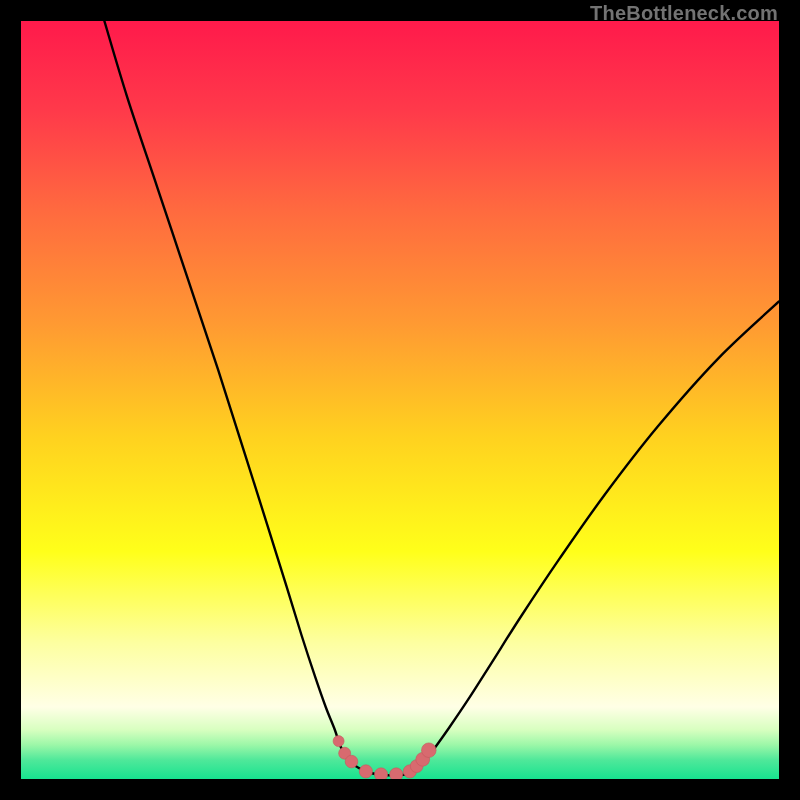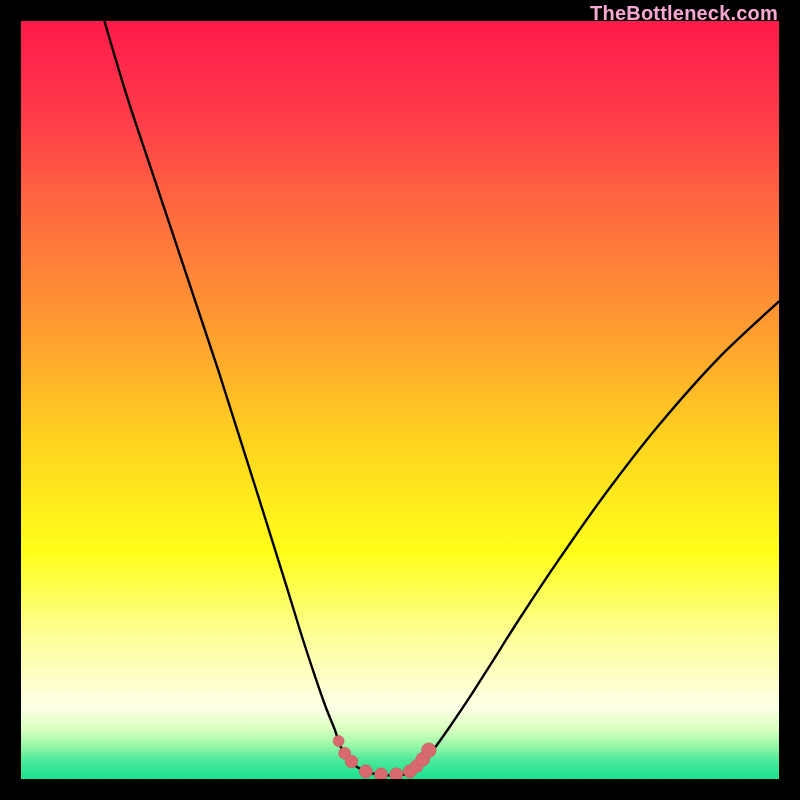--- a/index.html
+++ b/index.html
@@ -36,21 +36,21 @@
     position: absolute;
     left: 0;
     top: 0;
     width: 100%;
     height: 100%;
   }
   .watermark {
     position: absolute;
     top: 2px;
     right: 22px;
-    color: #f9a8d4;
+    color: #737373;
     font-size: 20px;
     font-weight: 600;
     letter-spacing: 0.2px;
     user-select: none;
   }
 </style>
 </head>
 <body>
 
 <div class="stage">

